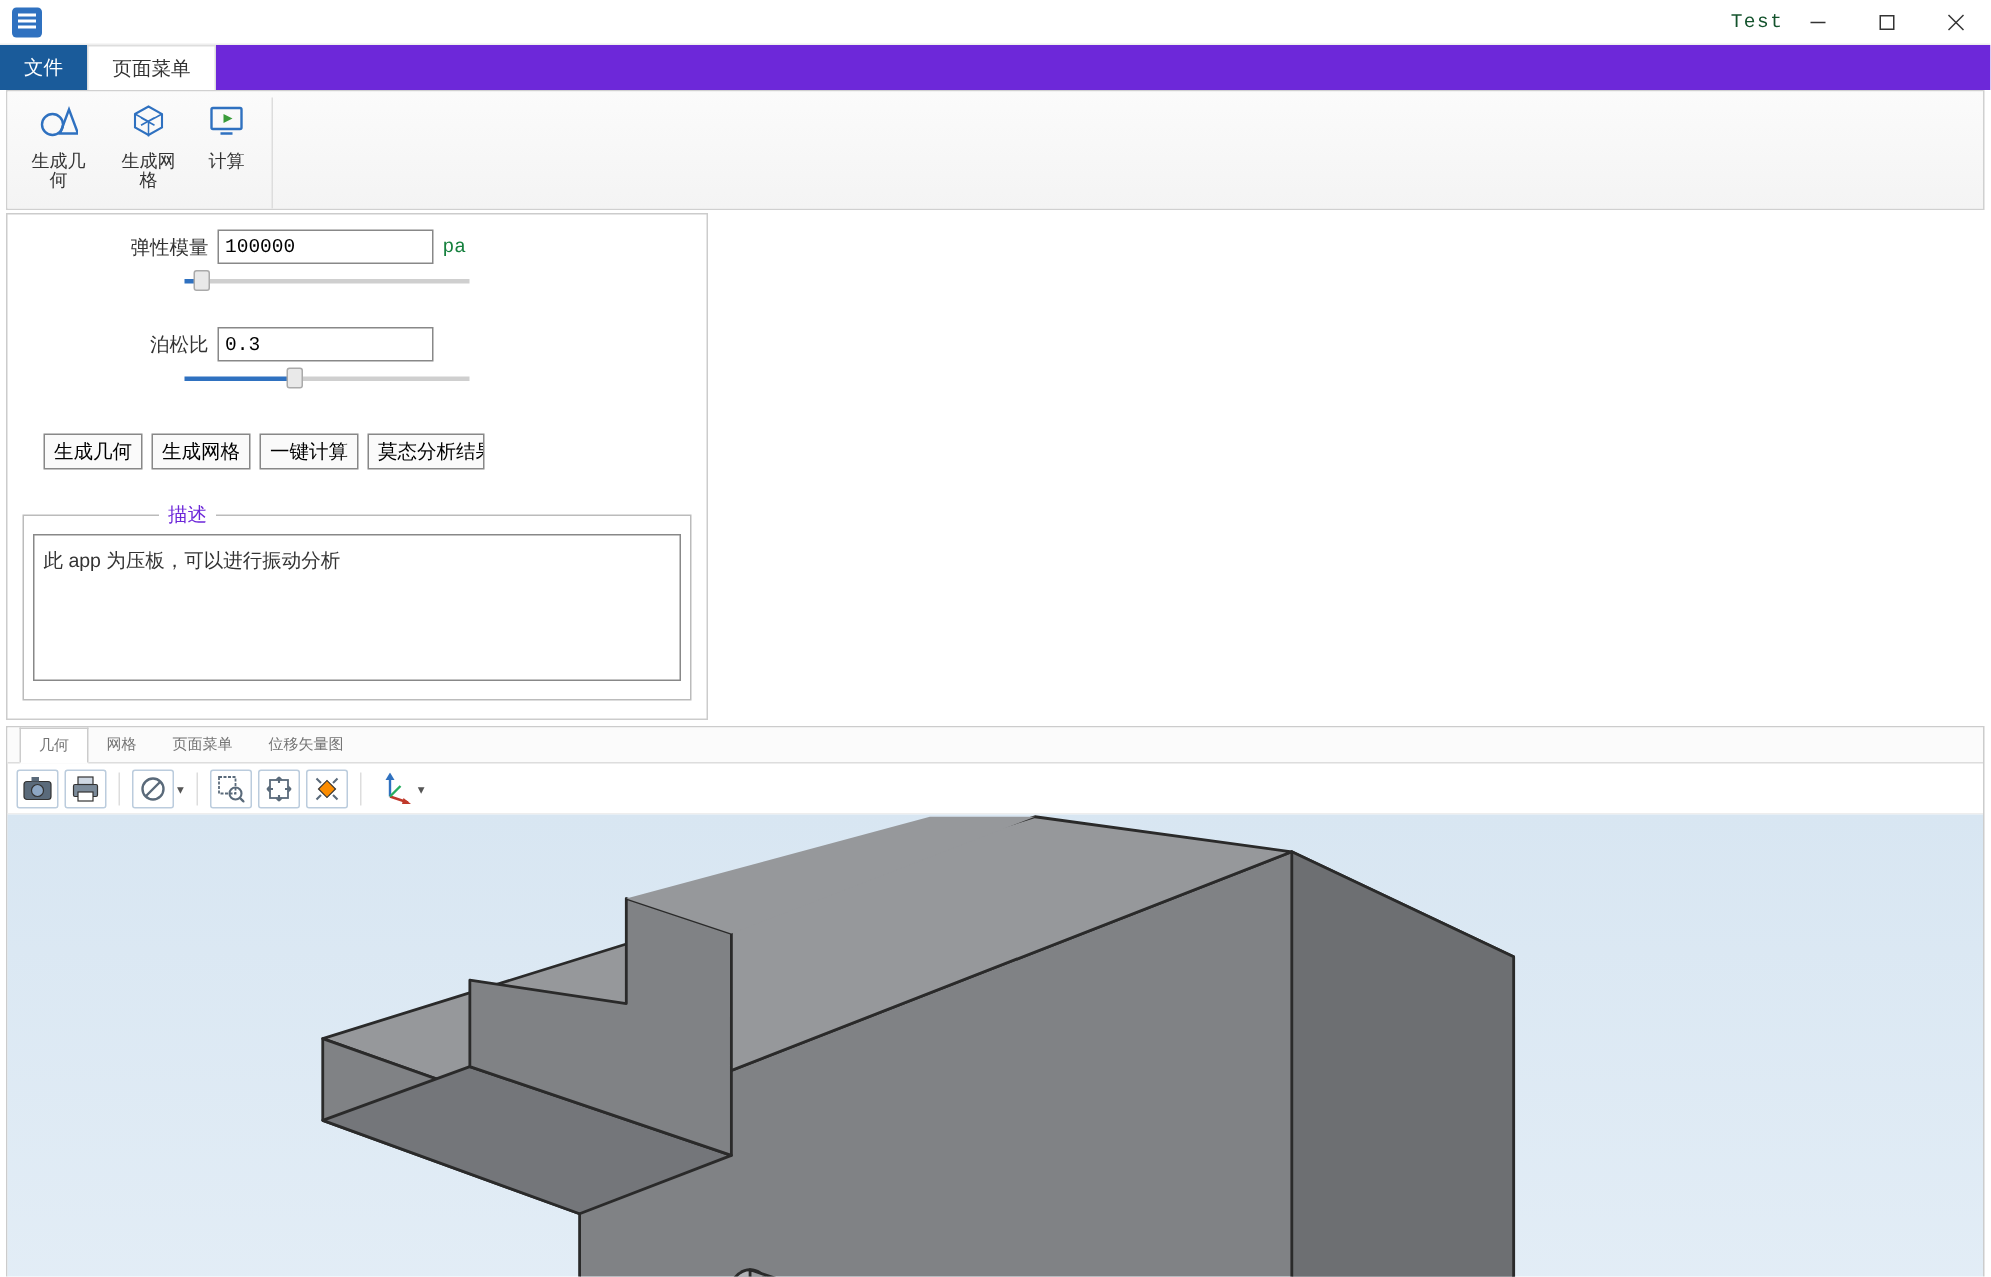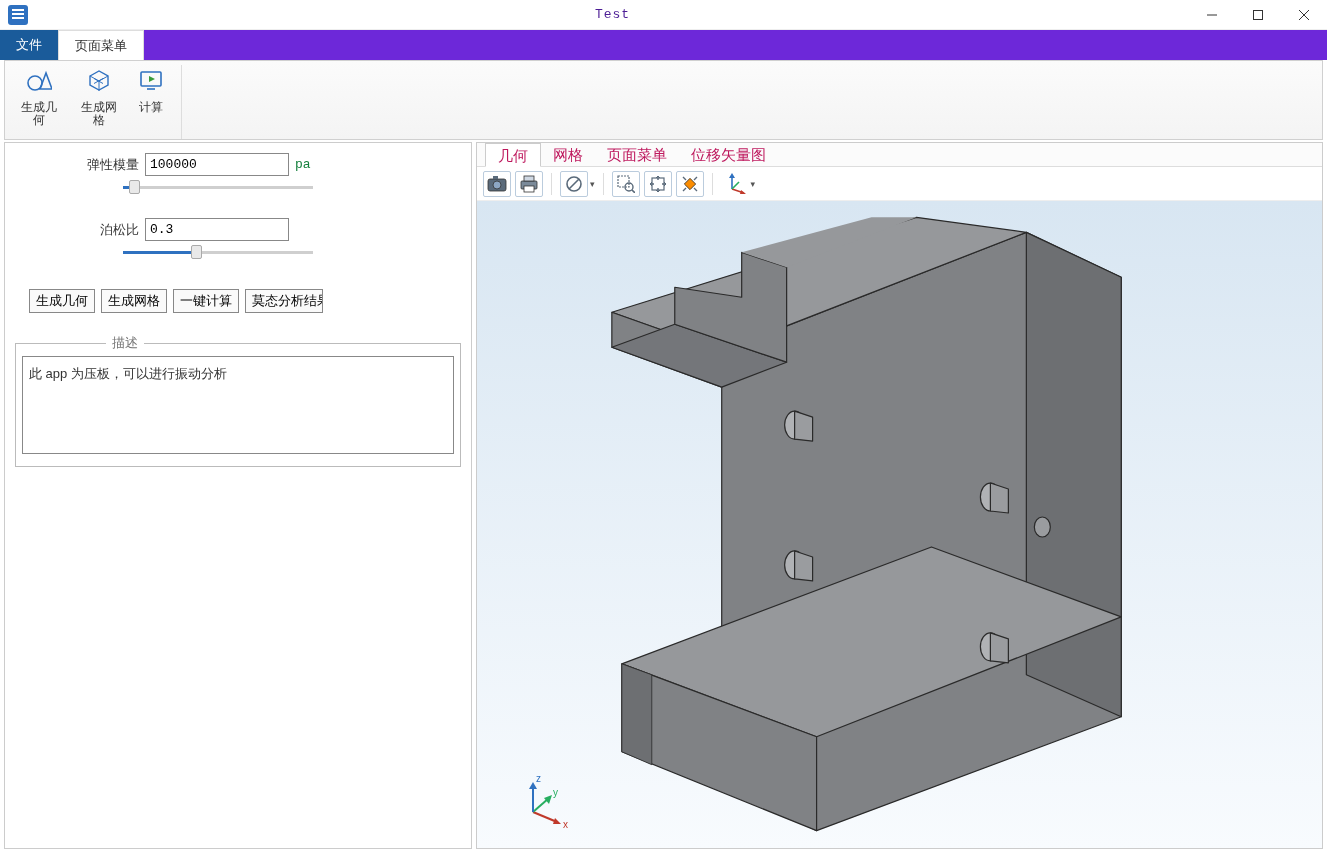--- a/index.html
+++ b/index.html
@@ -1,53 +1,53 @@
 <!DOCTYPE html>
 <html><head>
 <meta charset="utf-8">
 <style>
   * { box-sizing: border-box; margin: 0; padding: 0; }
   html, body { width: 1327px; height: 851px; font-family: "Microsoft YaHei", "SimSun", sans-serif; font-size: 13px; background: #fff; color: #333; overflow: hidden; }
   .titlebar { height: 30px; display: flex; align-items: center; background: #fff; border-bottom: 1px solid #eee; }
   .titlebar .app-icon { width: 24px; height: 24px; margin: 0 6px; }
-  .titlebar .title { flex: 1; text-align: center; font-family: "Courier New", monospace; color: #4c1d95; font-size: 13px; letter-spacing: 1px; }
+  .titlebar .title { flex: 1; text-align: right; font-family: "Courier New", monospace; color: #14532d; font-size: 13px; letter-spacing: 1px; }
   .win-controls { display: flex; }
   .win-controls .wc { width: 46px; height: 30px; display: flex; align-items: center; justify-content: center; color: #555; }
   .menubar { height: 30px; display: flex; align-items: flex-end; background: #6d28d9; }
   .menubar .tab { height: 30px; line-height: 30px; padding: 0 16px; font-size: 13px; cursor: default; }
   .menubar .tab.active { background: #1a5b9a; color: #fff; }
   .menubar .tab.inactive { background: #fff; color: #333; border-bottom: 0; }
   .ribbon-outer { border: 1px solid #d0d0d0; margin: 0 4px; }
   .ribbon { height: 78px; background: linear-gradient(#fbfbfb,#f4f4f4); display: flex; align-items: center; padding: 4px 4px 0 4px; }
   .ribbon-group { display: flex; gap: 0; border-right: 1px solid #ddd; height: 100%; align-items: flex-start; padding-right: 8px; }
   .ribbon-btn { display: flex; flex-direction: column; align-items: center; justify-content: center; padding: 2px 8px 2px 8px; font-size: 12px; color: #333; width: 60px; }
   .ribbon-btn .ricon { width: 26px; height: 26px; margin-bottom: 8px; display: flex; align-items: center; justify-content: center; }
   .ribbon-btn span { text-align: center; line-height: 1.1; }
-  .main-area { display: flex; height: calc(851px - 30px - 30px - 80px - 4px); margin: 2px 4px 4px 4px; gap: 4px; }
+  .main-area { display: flex; height: calc(851px - 30px - 30px - 80px - 4px); margin: 2px 4px 4px 4px; gap: 4px; flex-direction: column; }
   .left-panel { width: 468px; border: 1px solid #ccc; background: #fff; padding: 10px 6px; display: flex; flex-direction: column; gap: 8px; }
   .param-block { margin-left: 72px; margin-bottom: 14px; }
   .param-row { display: flex; align-items: center; gap: 6px; }
   .param-row label { width: 56px; text-align: right; font-size: 13px; color: #333; }
   .param-row input[type=text] { width: 144px; height: 23px; border: 1px solid #888; font-family: "Courier New", monospace; font-size: 13px; padding: 0 4px; }
   .param-row .unit { font-family: "Courier New", monospace; font-size: 13px; color: #15803d; }
   .slider-wrap { position: relative; width: 190px; height: 18px; margin-left: 40px; margin-top: 2px; }
   .slider-wrap .track-left { position: absolute; top: 8px; left: 0; height: 3px; background: #2f71c0; }
   .slider-wrap .track-right { position: absolute; top: 8px; right: 0; height: 3px; background: #cfcfcf; }
   .slider-wrap .thumb { position: absolute; top: 2px; width: 11px; height: 14px; background: #e9e9e9; border: 1px solid #aaa; border-radius: 2px; }
   .btn-row { display: flex; gap: 6px; margin: 6px 6px 4px 18px; }
   .btn-row button { height: 24px; padding: 0 6px; font-size: 13px; background: #fafafa; border: 1px solid #888; cursor: default; white-space: nowrap; overflow: hidden; }
   .fieldset { border: 1px solid #bbb; margin: 2px 4px; position: relative; }
-  .fieldset .legend { position: absolute; top: -10px; left: 90px; background: #fff; padding: 0 6px; font-size: 13px; color: #737373; }
+  .fieldset .legend { position: absolute; top: -10px; left: 90px; background: #fff; padding: 0 6px; font-size: 13px; color: #6d28d9; }
   .fieldset.desc { height: 124px; margin-top: 18px; }
   .desc-text { width: calc(100% - 12px); height: 98px; margin: 12px 6px 6px 6px; border: 1px solid #888; padding: 8px 6px; font-size: 13px; background: #fff; }
   .fieldset.geo { margin-top: 18px; }
   .geo-preview { margin: 12px 6px 6px 6px; height: 156px; width: 298px; background: linear-gradient(#d8e6f2,#f8fbfe); position: relative; border: 1px solid #ddd; }
   .right-panel { flex: 1; border: 1px solid #ccc; background: #fff; display: flex; flex-direction: column; }
   .view-tabs { height: 24px; display: flex; align-items: center; border-bottom: 1px solid #ddd; background: #fbfbfb; padding-left: 8px; gap: 0; }
-  .view-tabs .vtab { padding: 0 12px; height: 24px; line-height: 24px; font-size: 15px; color: #be185d; }
+  .view-tabs .vtab { padding: 0 12px; height: 24px; line-height: 24px; font-size: 10px; color: #737373; }
   .view-tabs .vtab.active { background: #fff; border: 1px solid #ccc; border-bottom: 1px solid #fff; margin-bottom: -1px; }
   .view-toolbar { height: 34px; display: flex; align-items: center; padding: 0 6px; gap: 4px; border-bottom: 1px solid #eee; }
   .vtool { width: 28px; height: 26px; display: flex; align-items: center; justify-content: center; border: 1px solid transparent; border-radius: 2px; }
   .vtool.bordered { border: 1px solid #bcd; }
   .vtool svg { display: block; }
   .vsep { width: 1px; height: 22px; background: #ddd; margin: 0 4px; }
   .dd-caret { font-size: 9px; color: #555; margin-left: -2px; }
   .viewport { flex: 1; background: linear-gradient(#d8e6f2,#f8fbfe); position: relative; overflow: hidden; }
   .axis-gizmo { position: absolute; left: 40px; bottom: 20px; }
 </style>

